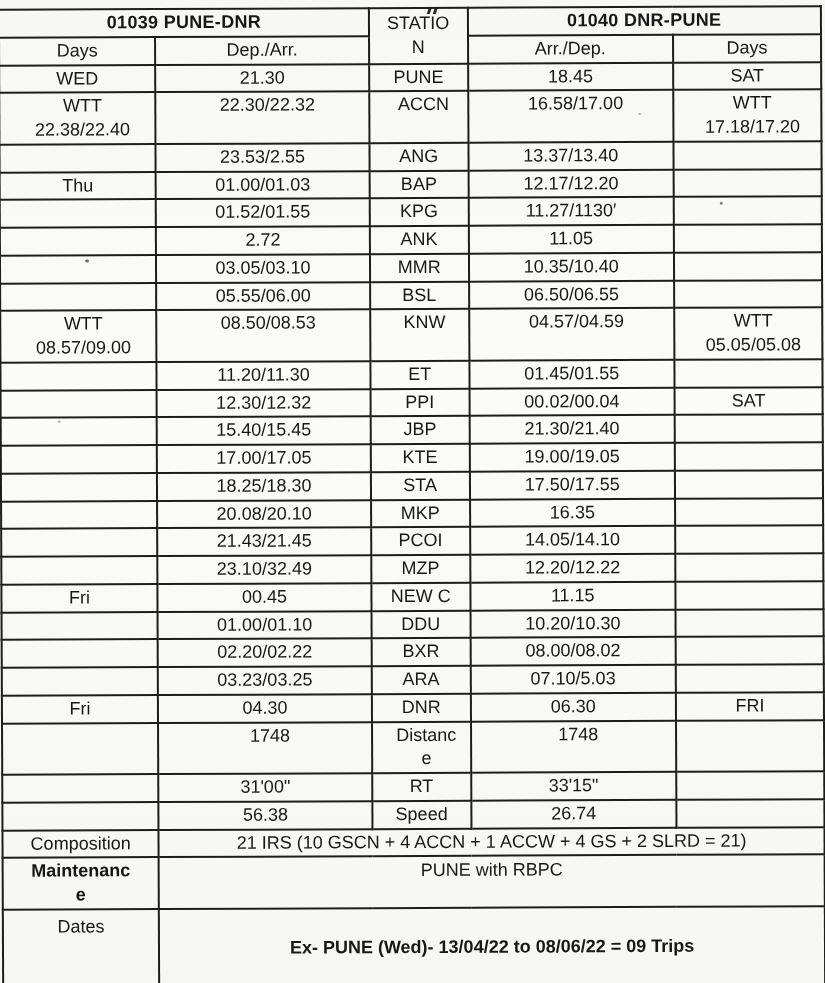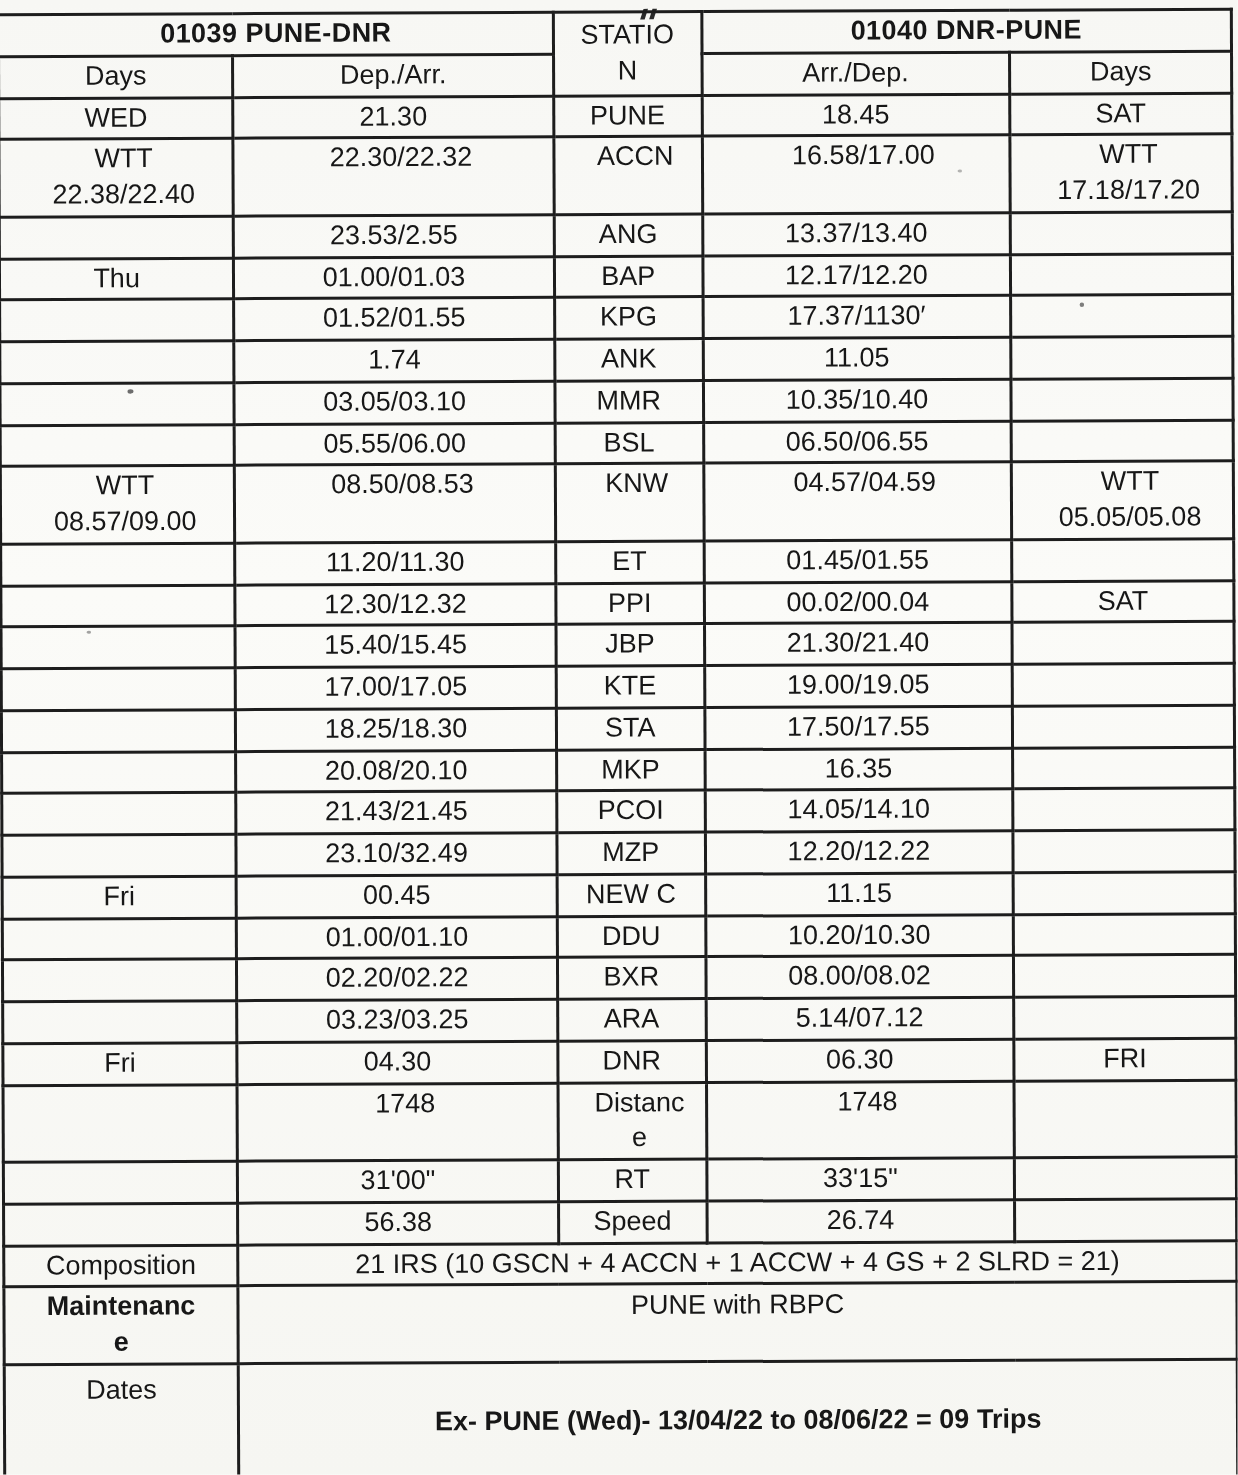--- a/index.html
+++ b/index.html
@@ -143,26 +143,26 @@
       <td class="b">Thu</td>
       <td>01.00/01.03</td>
       <td>BAP</td>
       <td>12.17/12.20</td>
       <td></td>
     </tr>
         <tr>
       <td></td>
       <td>01.52/01.55</td>
       <td>KPG</td>
-      <td>17.37/1130′</td>
-      <td></td>
-    </tr>
-        <tr>
-      <td></td>
-      <td>1.74</td>
+      <td>11.27/1130′</td>
+      <td></td>
+    </tr>
+        <tr>
+      <td></td>
+      <td>2.72</td>
       <td>ANK</td>
       <td>11.05</td>
       <td></td>
     </tr>
         <tr>
       <td></td>
       <td>03.05/03.10</td>
       <td>MMR</td>
       <td>10.35/10.40</td>
       <td></td>
@@ -257,21 +257,21 @@
       <td></td>
       <td>02.20/02.22</td>
       <td>BXR</td>
       <td>08.00/08.02</td>
       <td></td>
     </tr>
         <tr>
       <td></td>
       <td>03.23/03.25</td>
       <td>ARA</td>
-      <td>5.14/07.12</td>
+      <td>07.10/5.03</td>
       <td></td>
     </tr>
         <tr>
       <td class="b">Fri</td>
       <td>04.30</td>
       <td>DNR</td>
       <td>06.30</td>
       <td class="b">FRI</td>
     </tr>
         <tr class="vtop">

